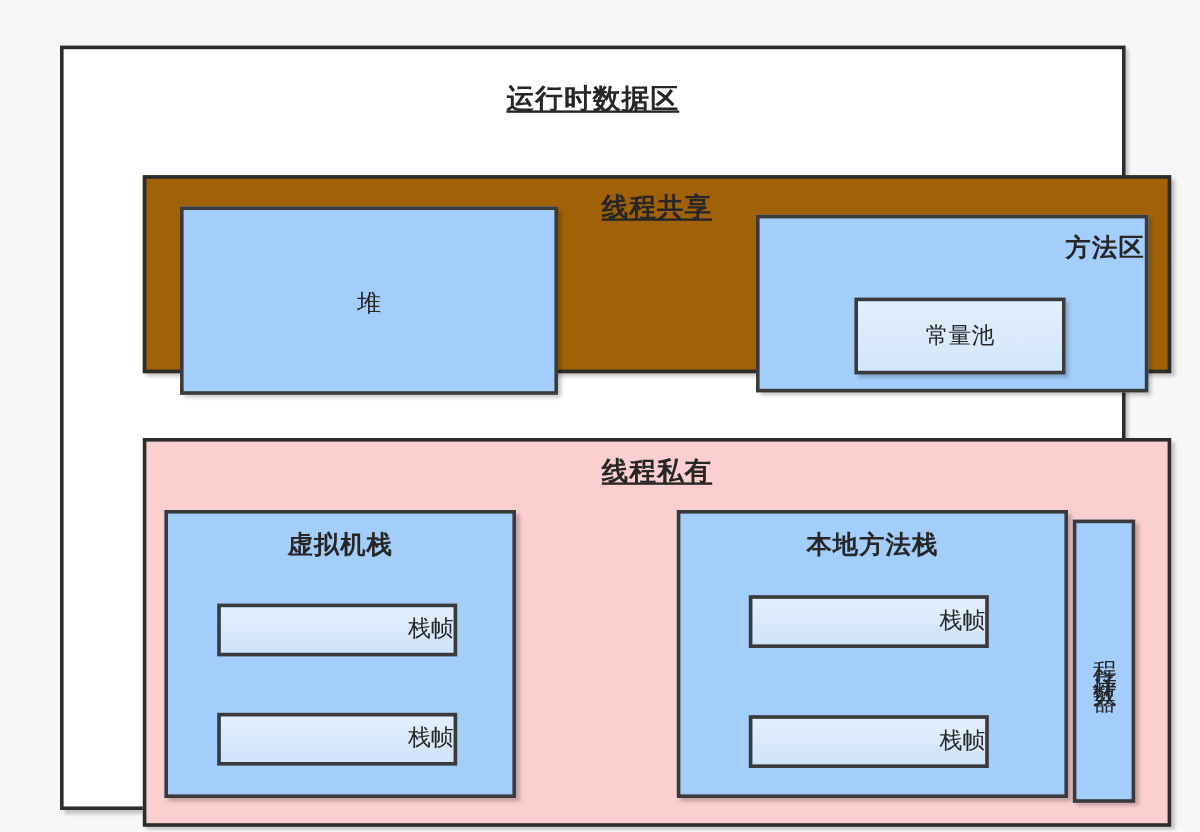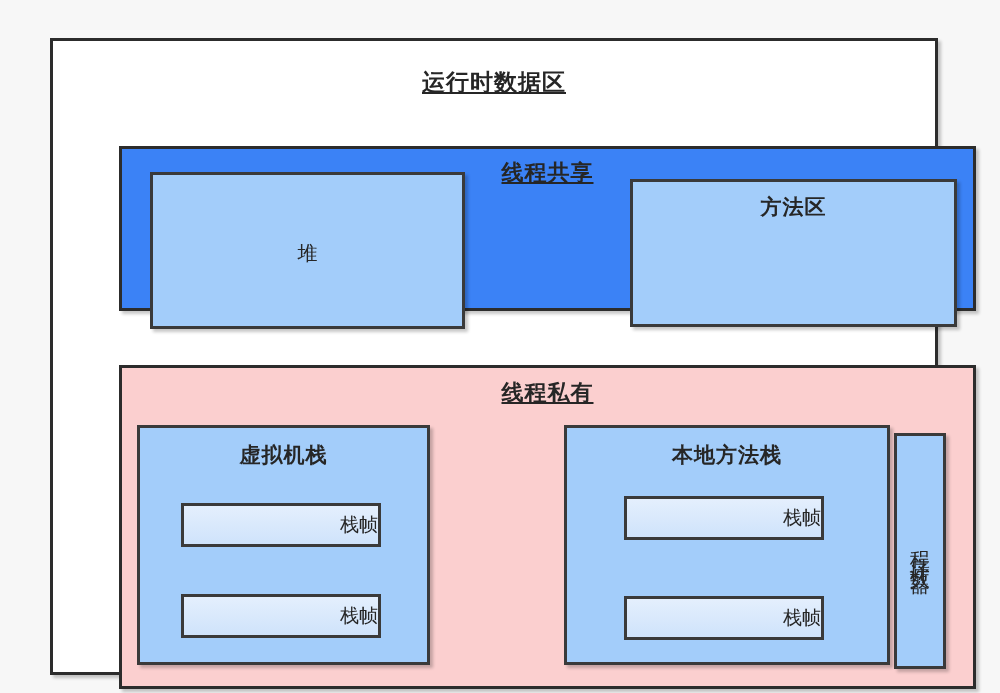--- a/index.html
+++ b/index.html
@@ -61,21 +61,21 @@
     top: 30px;
     font-size: 23px;
   }
 
   
   #shared-region {
     left: 66px;
     top: 105px;
     width: 857px;
     height: 165px;
-    background: #3b82f6;
+    background: #a16207;
     border-width: 3px;
   }
   #shared-title {
     top: 13px;
   }
 
   
   #private-region {
     left: 66px;
     top: 324px;
@@ -127,20 +127,21 @@
 
   
   #method-area-box {
     left: 508px;
     top: 30px;
     width: 327px;
     height: 148px;
   }
   #method-area-title {
     top: 14px;
+    text-align: right;
   }
 
   
   #constant-pool-box {
     left: 79px;
     top: 66px;
     width: 176px;
     height: 64px;
     background: linear-gradient(180deg, #e2eefc 0%, #d4e6fb 100%);
     border: 3px solid #3a3a3a;
@@ -228,20 +229,23 @@
 
       <div class="section-title" id="shared-title">线程共享</div>
 
       <div class="box panel-blue box-shadow" id="heap-box">
         <div class="panel-plain-label" id="heap-label">堆</div>
       </div>
 
       <div class="box panel-blue box-shadow" id="method-area-box">
         <div class="panel-title" id="method-area-title">方法区</div>
 
+        <div class="box box-shadow" id="constant-pool-box">
+          <div class="panel-plain-label" id="constant-pool-label">常量池</div>
+        </div>
       </div>
     </div>
 
     <div class="box box-shadow" id="private-region">
 
       <div class="section-title" id="private-title">线程私有</div>
 
       <div class="box panel-blue box-shadow" id="vm-stack-box">
         <div class="panel-title">虚拟机栈</div>
 

